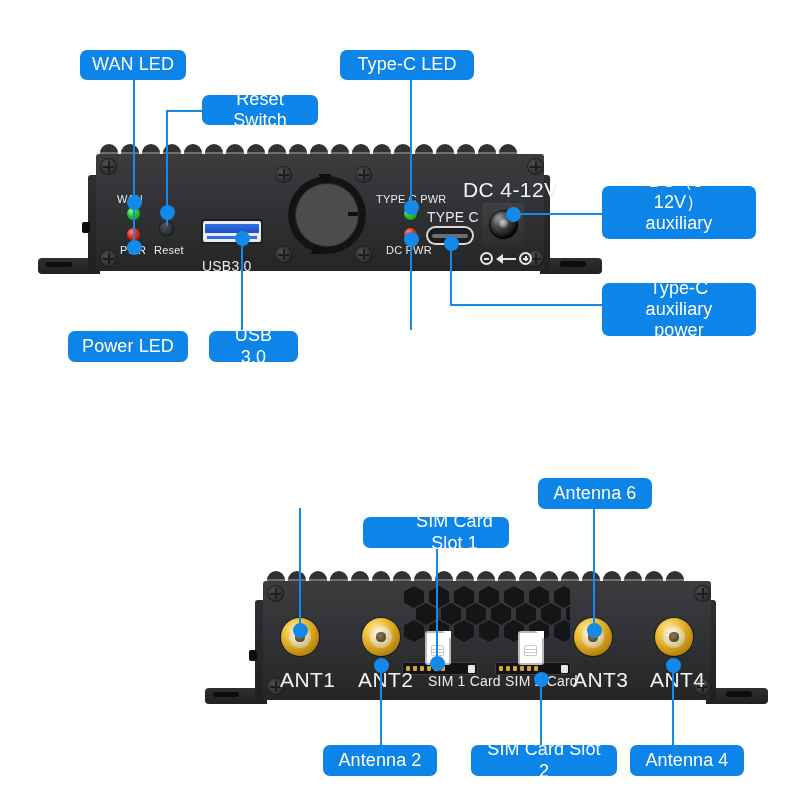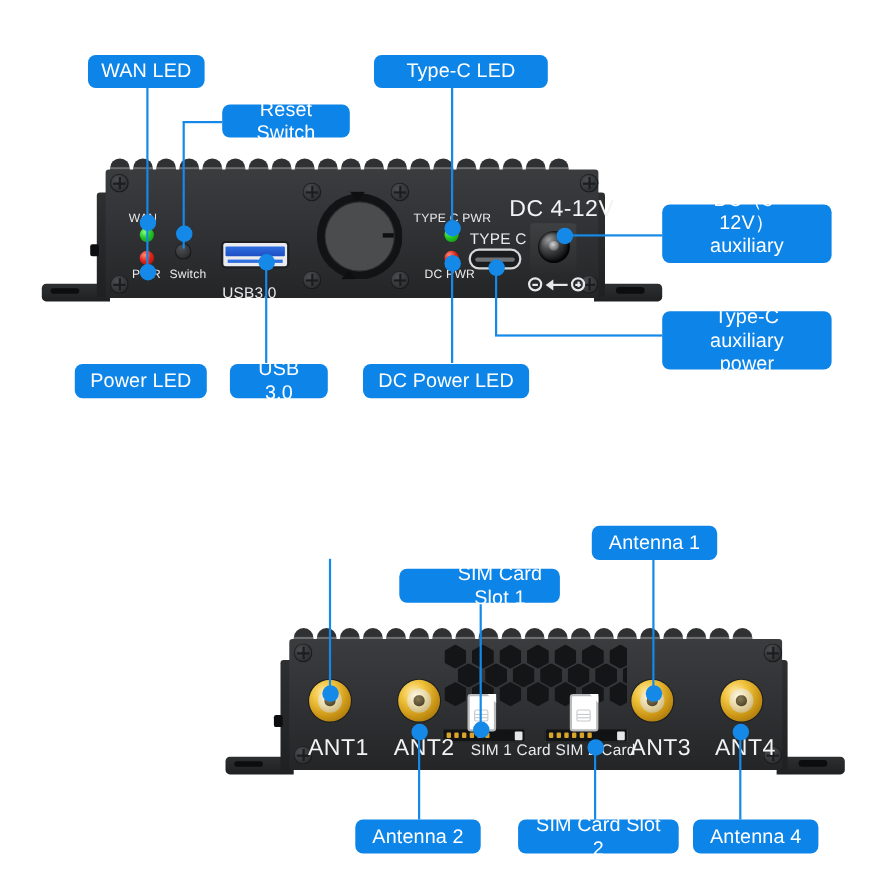--- a/index.html
+++ b/index.html
@@ -256,21 +256,21 @@
     <div class="fan-blade" style="left:60px; top:36px; width:10px; height:4px;"></div>
     <div class="fan-blade" style="left:22px; top:70px; width:14px; height:8px; clip-path:polygon(50% 0,100% 100%,0 100%);"></div>
   </div>
 
   <div class="silk" style="left:117px; top:193px;">WAN</div>
   <div class="led green" style="left:127px; top:207px;"></div>
   <div class="led red" style="left:127px; top:228px;"></div>
   <div class="silk" style="left:120px; top:244px;">PWR</div>
 
   <div class="btn-reset" style="left:159px; top:221px;"></div>
-  <div class="silk" style="left:154px; top:244px;">Switch</div>
+  <div class="silk" style="left:154px; top:244px;">Reset</div>
 
   <div class="usb" style="left:203px; top:221px; width:58px; height:21px;">
     <div class="usb-in"></div>
     <div class="usb-pins"></div>
   </div>
   <div class="silk mid" style="left:202px; top:258px;">USB3.0</div>
 
   <div class="silk" style="left:376px; top:193px;">TYPE C PWR</div>
   <div class="led green" style="left:404px; top:207px;"></div>
   <div class="led red" style="left:404px; top:228px;"></div>
@@ -318,24 +318,23 @@
 
   <div class="lh" style="left:512px; top:213px; width:90px;"></div>
   <div class="dot" style="left:506px; top:207px;"></div>
 
   <div class="lv" style="left:450px; top:243px; height:62px;"></div>
   <div class="lh" style="left:450px; top:304px; width:152px;"></div>
   <div class="dot" style="left:444px; top:236px;"></div>
 
   <div class="pill" style="left:80px; top:50px; width:106px; height:30px;">WAN LED</div>
   <div class="pill" style="left:202px; top:95px; width:116px; height:30px;">Reset Switch</div>
-  <div class="pill" style="left:340px; top:50px; width:158px; height:30px;">Type-C LED</div>
+  <div class="pill" style="left:340px; top:50px; width:134px; height:30px;">Type-C LED</div>
   <div class="pill" style="left:68px; top:331px; width:120px; height:31px;">Power LED</div>
   <div class="pill" style="left:209px; top:331px; width:89px; height:31px;">USB 3.0</div>
-  <div class="pill" style="left:330px; top:331px; width:151px; height:31px;">DC Power LED</div>
   <div class="pill two" style="left:602px; top:186px; width:154px; height:53px;">DC（5-12V）
 auxiliary power</div>
   <div class="pill two" style="left:602px; top:283px; width:154px; height:53px;">Type-C
 auxiliary power</div>
 
   <div class="ear" style="left:205px; top:688px; width:62px; height:16px; border-radius:4px 0 0 4px;"></div>
   <div class="ear-slot" style="left:213px; top:692px; width:26px; height:5px;"></div>
   <div class="ear" style="left:255px; top:600px; width:14px; height:100px;"></div>
   <div class="ear-slot" style="left:249px; top:650px; width:8px; height:11px; border-radius:2px;"></div>
 
@@ -476,18 +475,18 @@
   <div class="lv" style="left:380px; top:663px; height:82px;"></div>
   <div class="dot" style="left:374px; top:658px;"></div>
 
   <div class="lv" style="left:540px; top:677px; height:68px;"></div>
   <div class="dot" style="left:534px; top:672px;"></div>
 
   <div class="lv" style="left:672px; top:663px; height:82px;"></div>
   <div class="dot" style="left:666px; top:658px;"></div>
 
   <div class="pill" style="left:363px; top:517px; width:146px; height:31px;padding-left:48px;">SIM Card Slot 1</div>
-  <div class="pill" style="left:538px; top:478px; width:114px; height:31px;">Antenna 1</div>
+  <div class="pill" style="left:538px; top:478px; width:114px; height:31px;">Antenna 6</div>
   <div class="pill" style="left:323px; top:745px; width:114px; height:31px;">Antenna 2</div>
   <div class="pill" style="left:471px; top:745px; width:146px; height:31px;">SIM Card Slot 2</div>
   <div class="pill" style="left:630px; top:745px; width:114px; height:31px;">Antenna 4</div>
 
 </div>
 
 </body></html>

